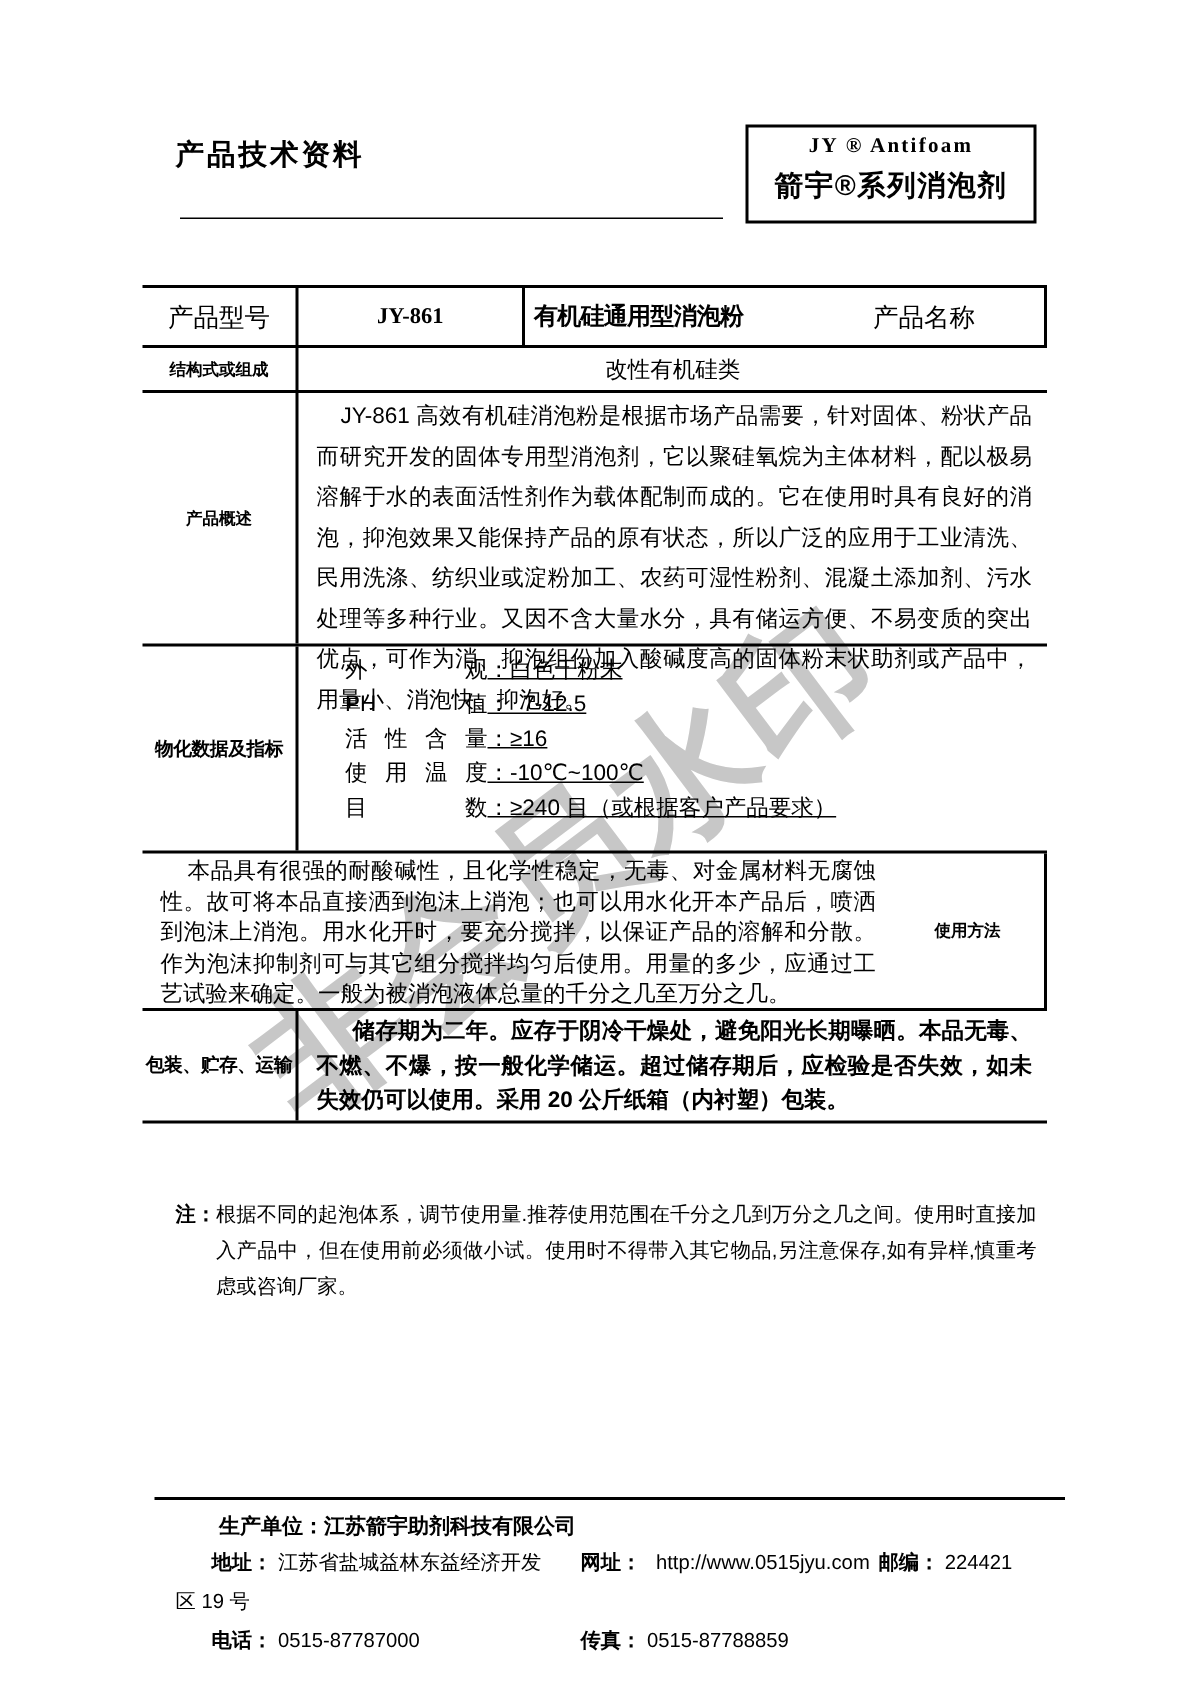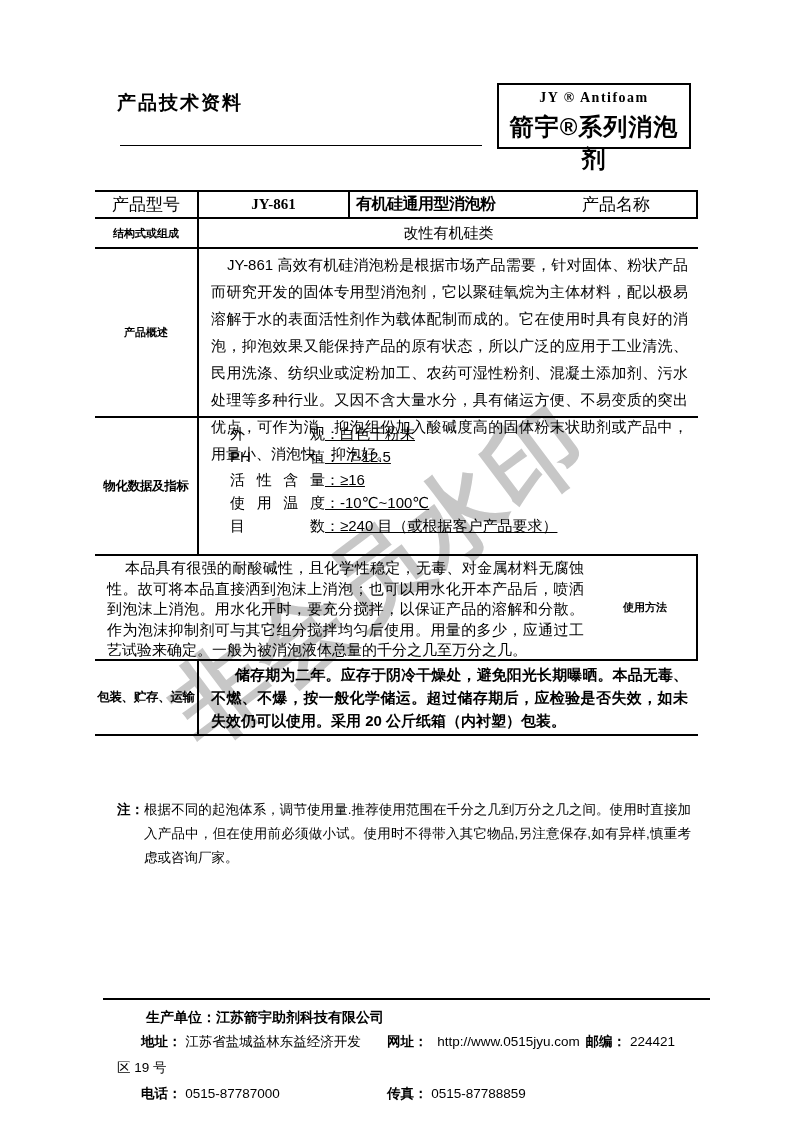--- a/index.html
+++ b/index.html
@@ -39,30 +39,30 @@
   .brand-box{
     position:absolute;left:497px;top:83px;width:194px;height:66px;
     border:2px solid #000;box-sizing:border-box;
     text-align:center;padding-top:5px;
   }
   .brand-en{
     font-family:"Liberation Serif","DejaVu Serif",serif;
     font-size:14px;font-weight:bold;letter-spacing:1.5px;
   }
   .brand-cn{
-    font-size:24px;font-weight:bold;letter-spacing:1px;margin-top:5px;
+    font-size:19px;font-weight:bold;letter-spacing:1px;margin-top:5px;
   }
   
   .spec-table{
     position:absolute;left:95px;top:190px;width:603px;
     border-top:2px solid #000;
     font-size:15px;
   }
   .trow{display:flex;border-bottom:2px solid #000;box-sizing:border-box;}
-  .row-1{height:27px;}
+  .row-1{height:40px;}
   .row-2{height:30px;}
   .row-3{height:169px;}
   .row-4{height:138px;}
   .row-5{height:105px;}
   .row-6{height:75px;}
   .cell{box-sizing:border-box;}
   .label-cell{
     width:104px;flex:0 0 104px;
     border-right:2px solid #000;
     display:flex;align-items:center;justify-content:center;

